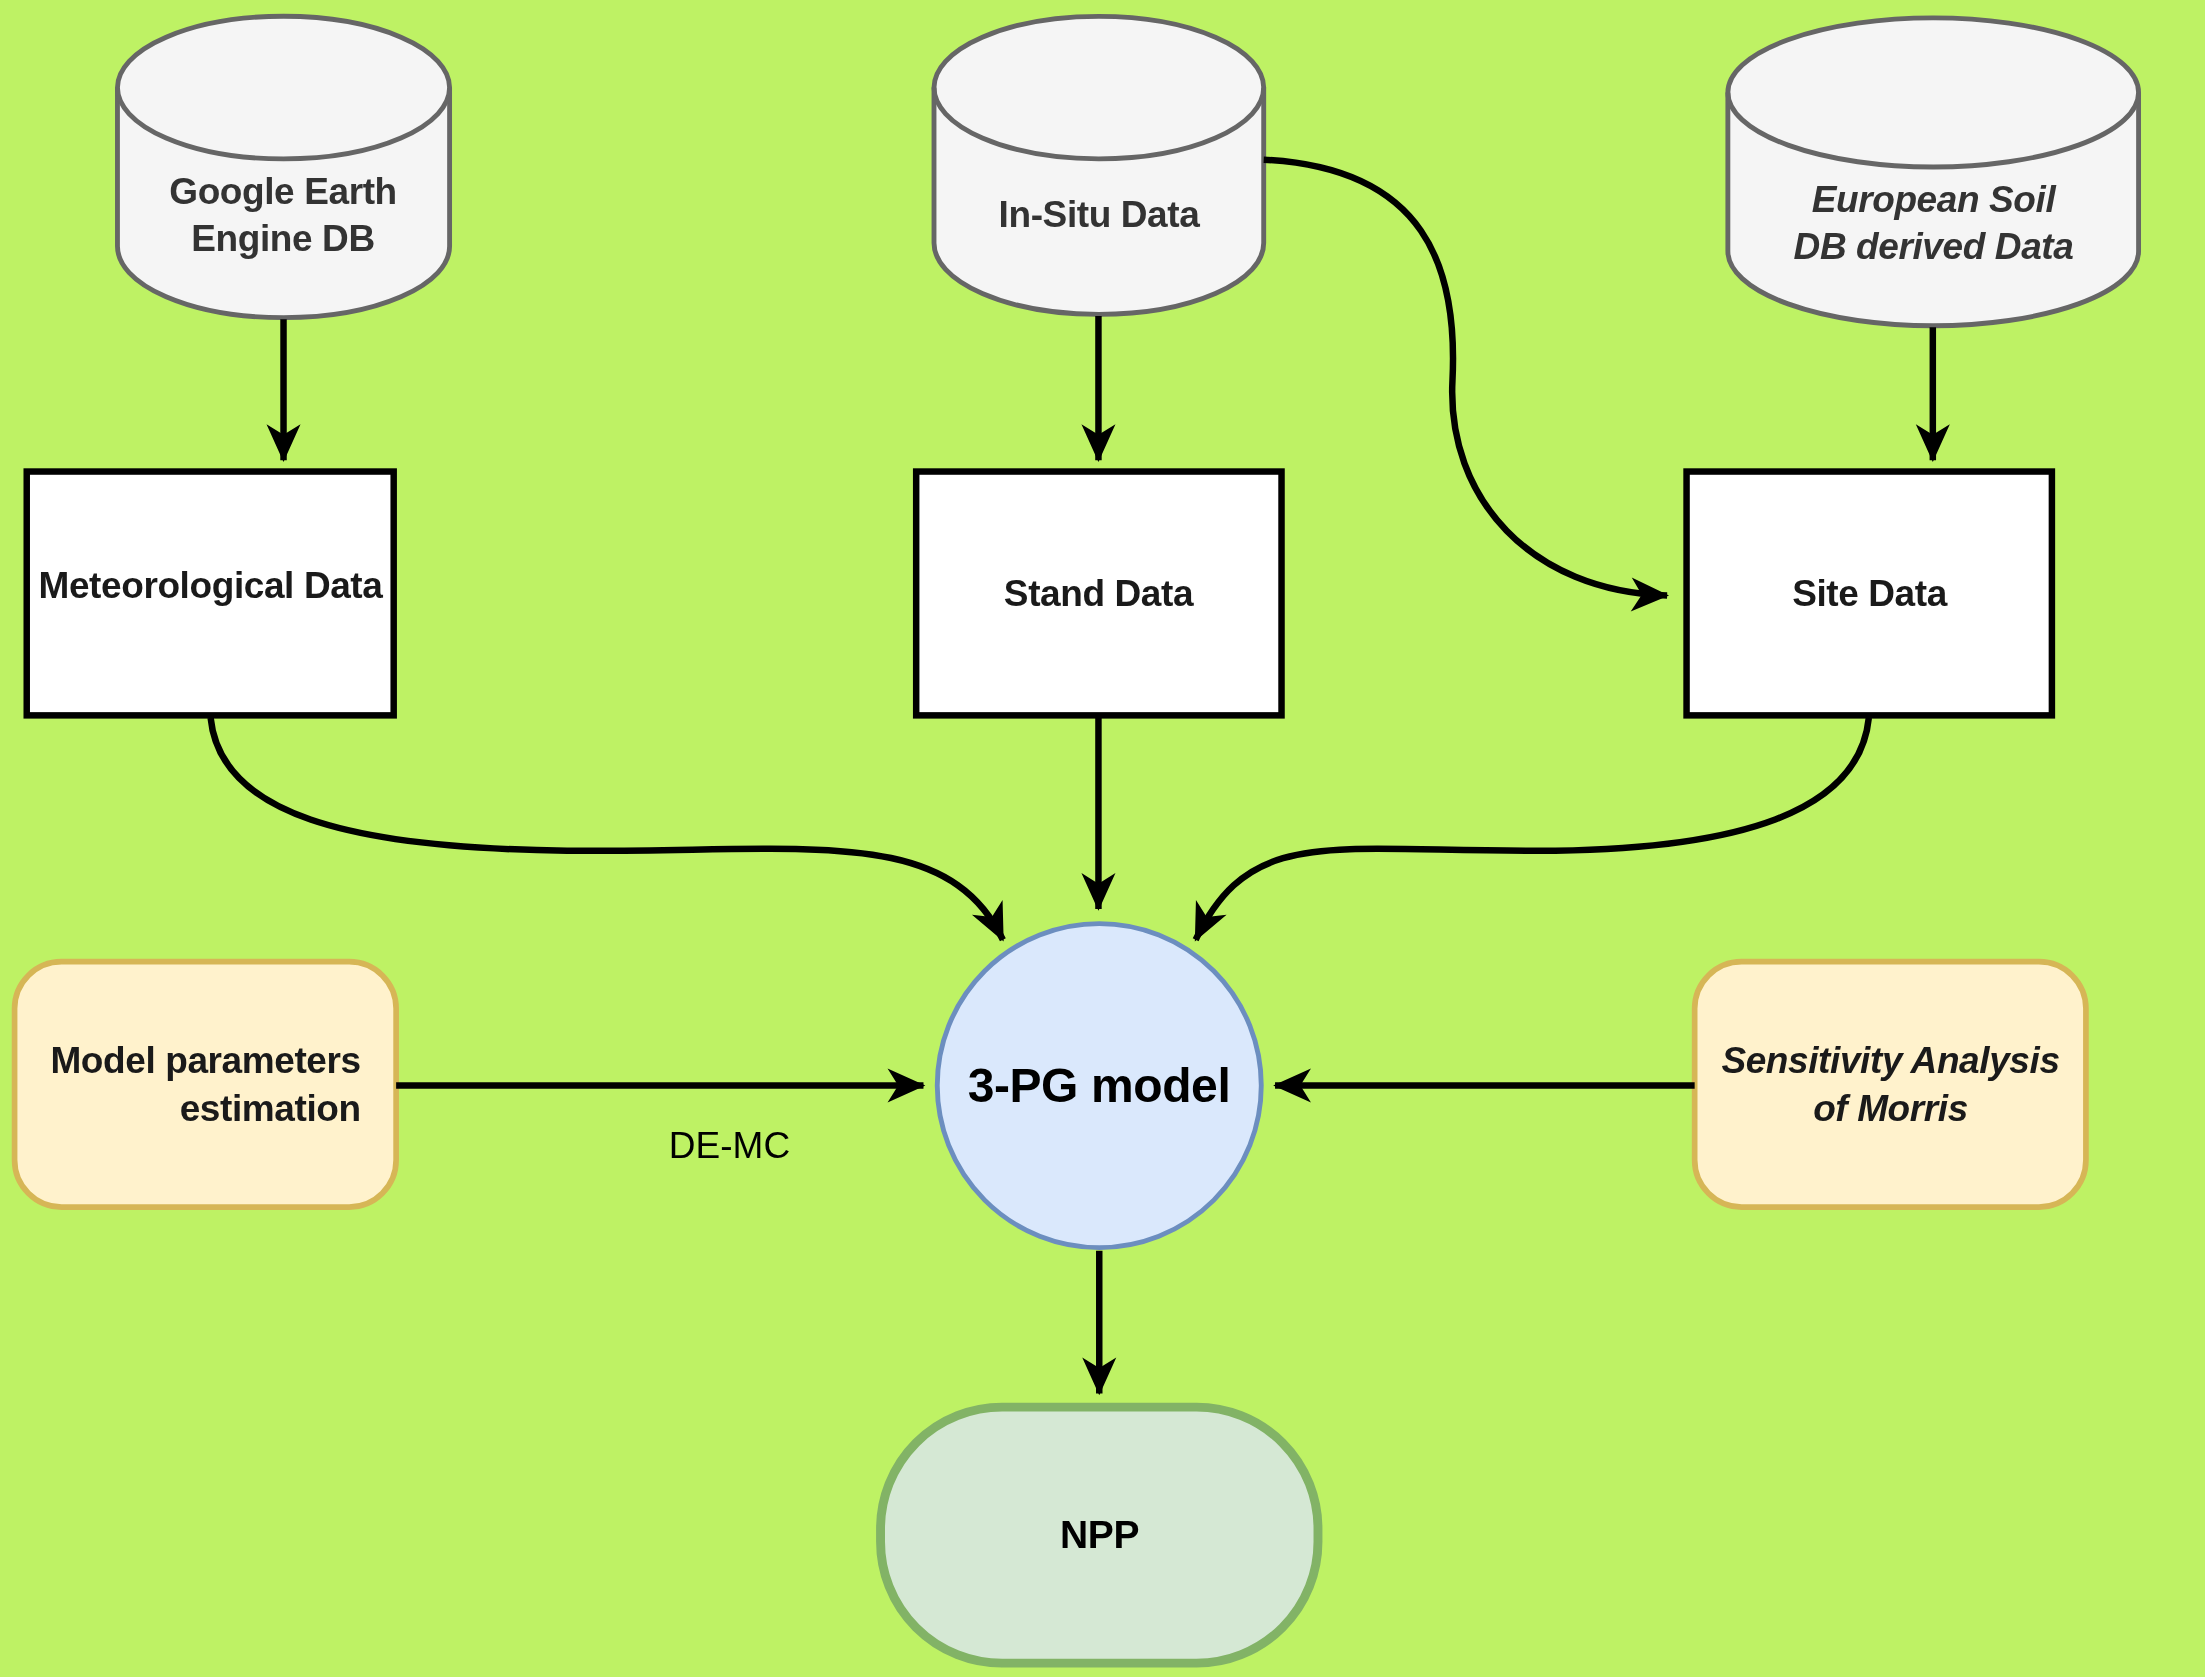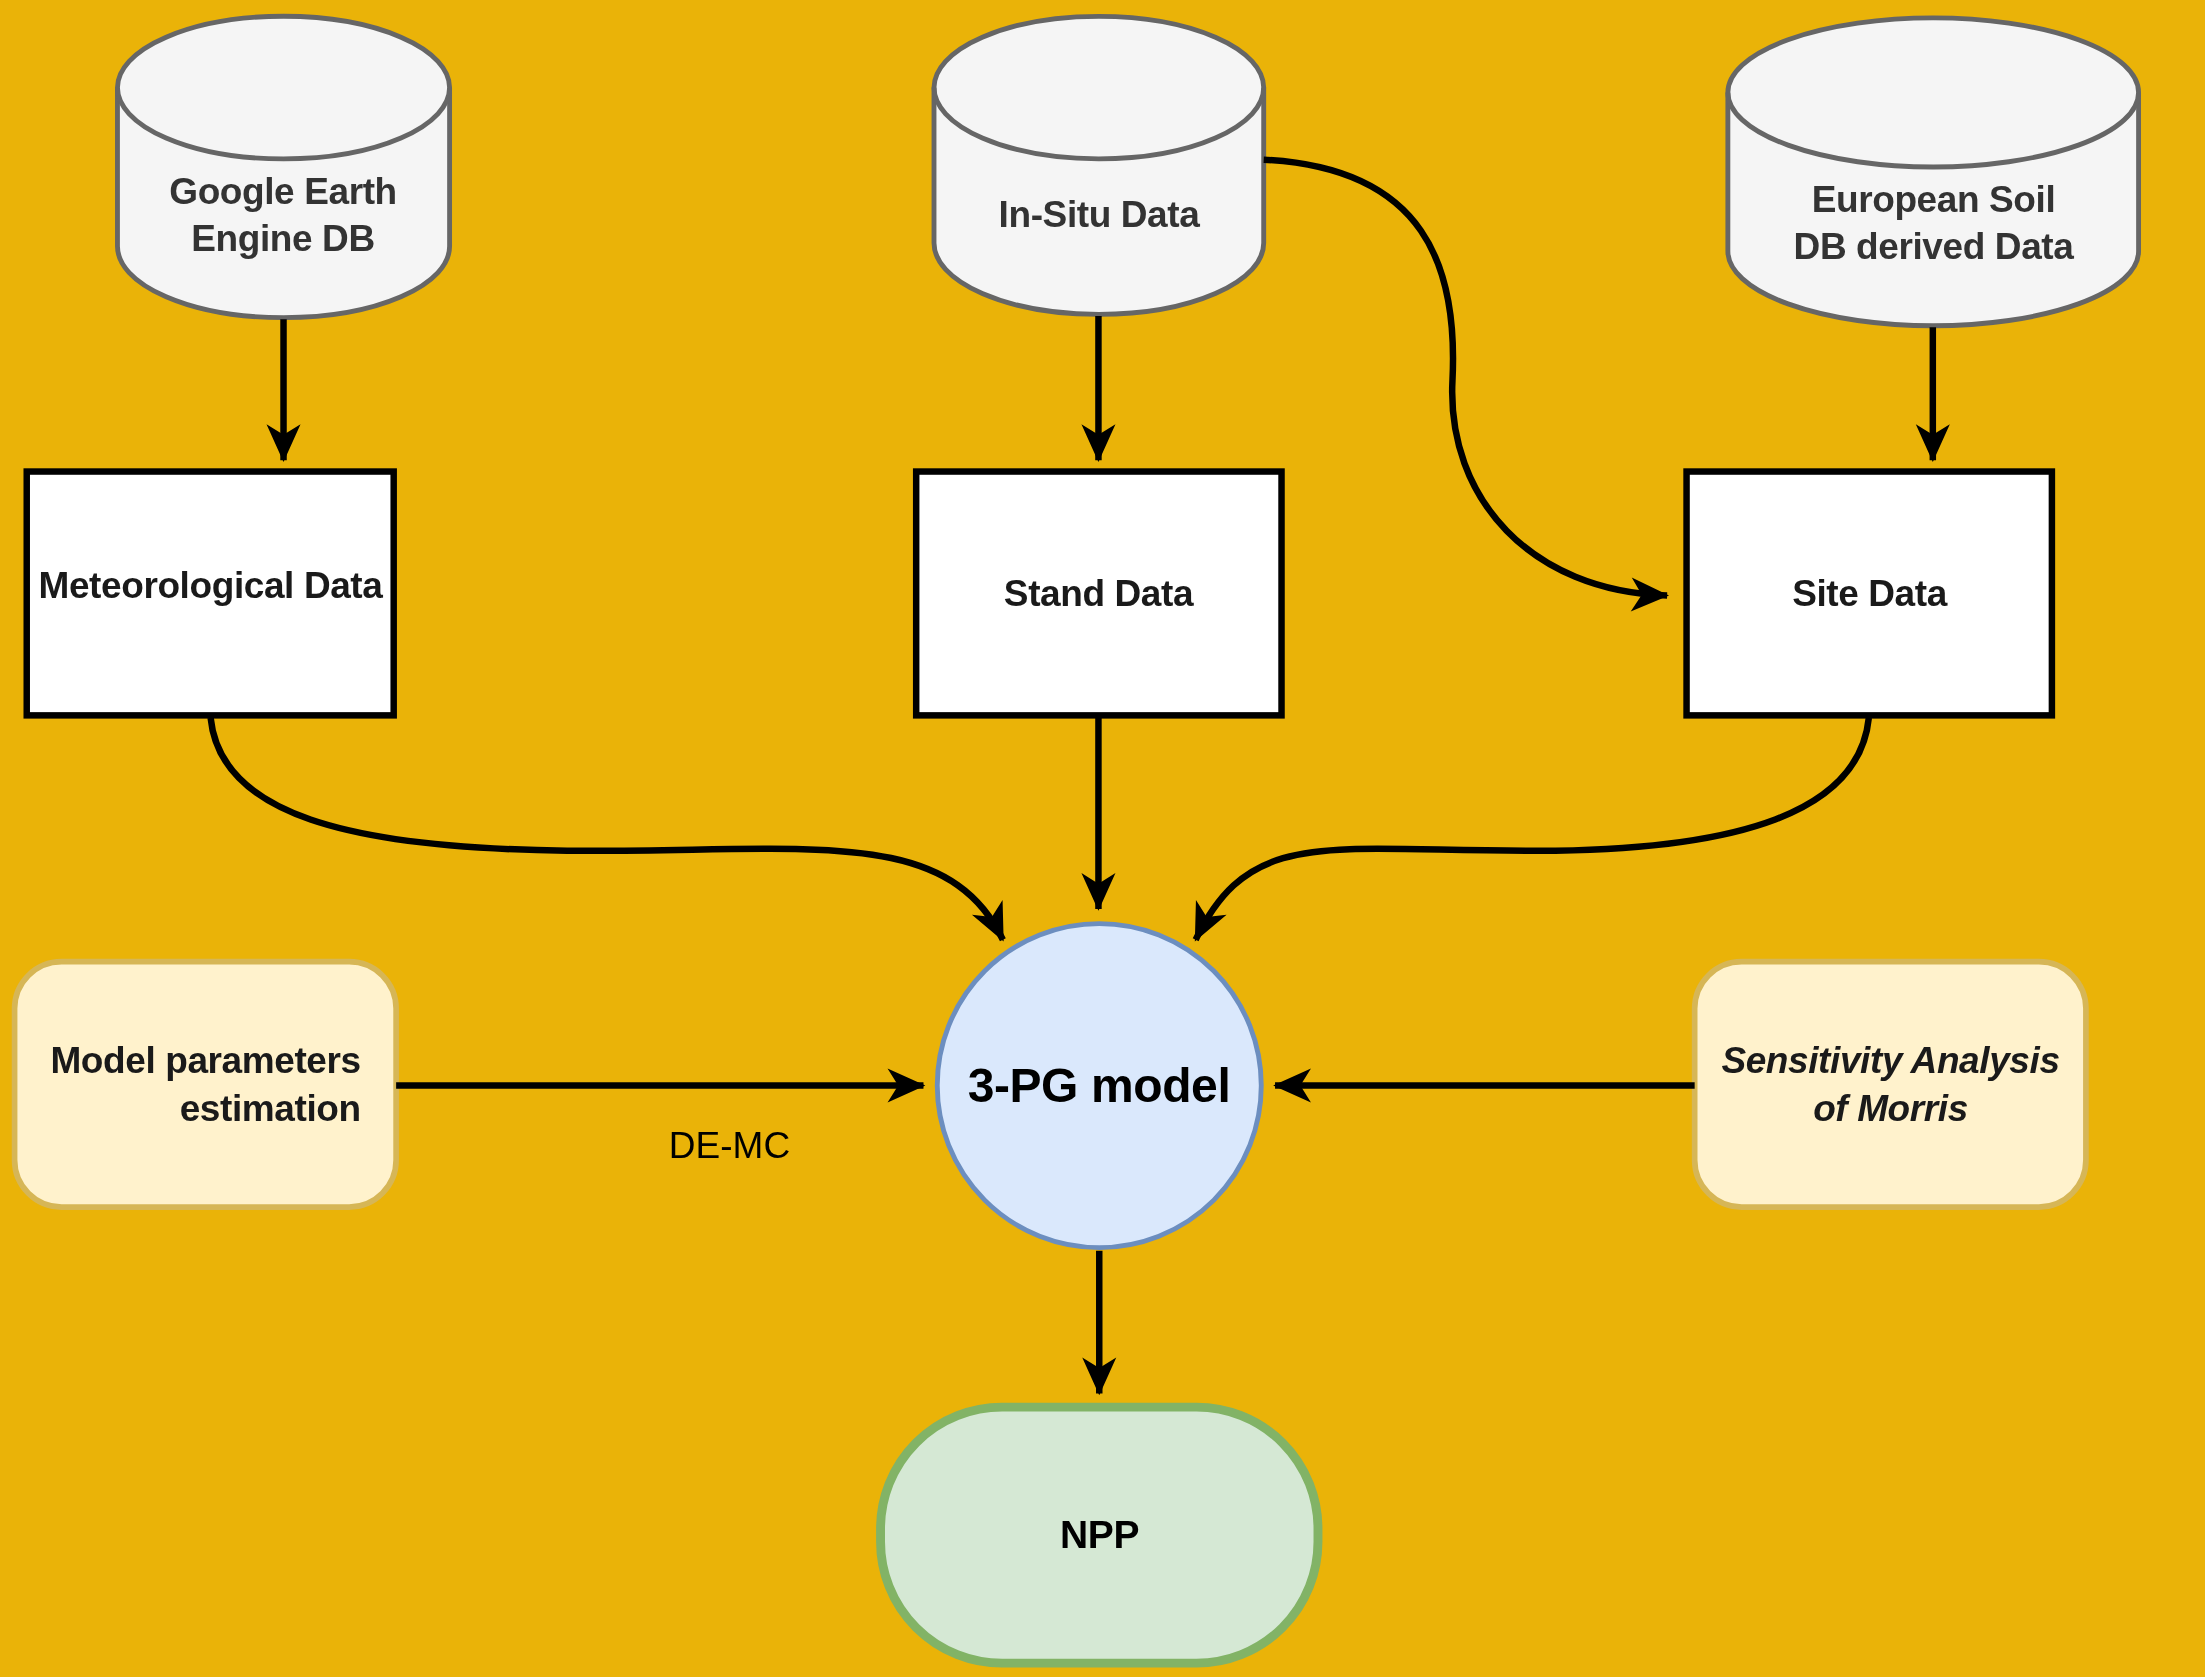--- a/index.html
+++ b/index.html
@@ -5,21 +5,21 @@
   html, body {
     margin: 0;
     padding: 0;
     background: #ffffff;
     font-family: "Liberation Sans", "DejaVu Sans", sans-serif;
   }
   .canvas {
     position: relative;
     width: 2205px;
     height: 1677px;
-    background: #eab308;
+    background: #bef264;
     overflow: hidden;
   }
   .canvas > svg {
     position: absolute;
     left: 0;
     top: 0;
   }
   .label {
     position: absolute;
     display: flex;
@@ -39,21 +39,21 @@
   .label.npp-label { font-size: 39px; color: #000000; text-align: center; }
   .label.edge-label {
     font-weight: normal;
     font-size: 37px;
     color: #000000;
     letter-spacing: 0;
   }
   
   #lbl-gee     { left: 117px;  top: 122px;  width: 332px; height: 186px; }
   #lbl-insitu  { left: 934px; top: 122px;  width: 330px; height: 186px; }
-  #lbl-esdb    { left: 1728px; top: 130px;  width: 411px; height: 186px; }
+  #lbl-esdb    { left: 1728px; top: 130px;  width: 411px; height: 186px; font-style: italic; }
   #lbl-met     { left: 27px;   top: 464px;  width: 367px; height: 244px; }
   #lbl-stand   { left: 916px; top: 472px;  width: 365px; height: 244px; }
   #lbl-site    { left: 1687px; top: 472px;  width: 365px; height: 244px; }
   #lbl-params  { left: 14.6px;   top: 962px; width: 382px; height: 245px; text-align: right; }
   #lbl-morris  { left: 1695px; top: 962px; width: 391px; height: 245px; font-style: italic; }
   #lbl-model   { left: 937px; top: 924px; width: 324px; height: 324px; }
   #lbl-npp     { left: 881px; top: 1407px; width: 437px; height: 256px; }
   #lbl-demc    { left: 616px;  top: 1120px; width: 227px; height: 52px; }
 </style>
 </head>

